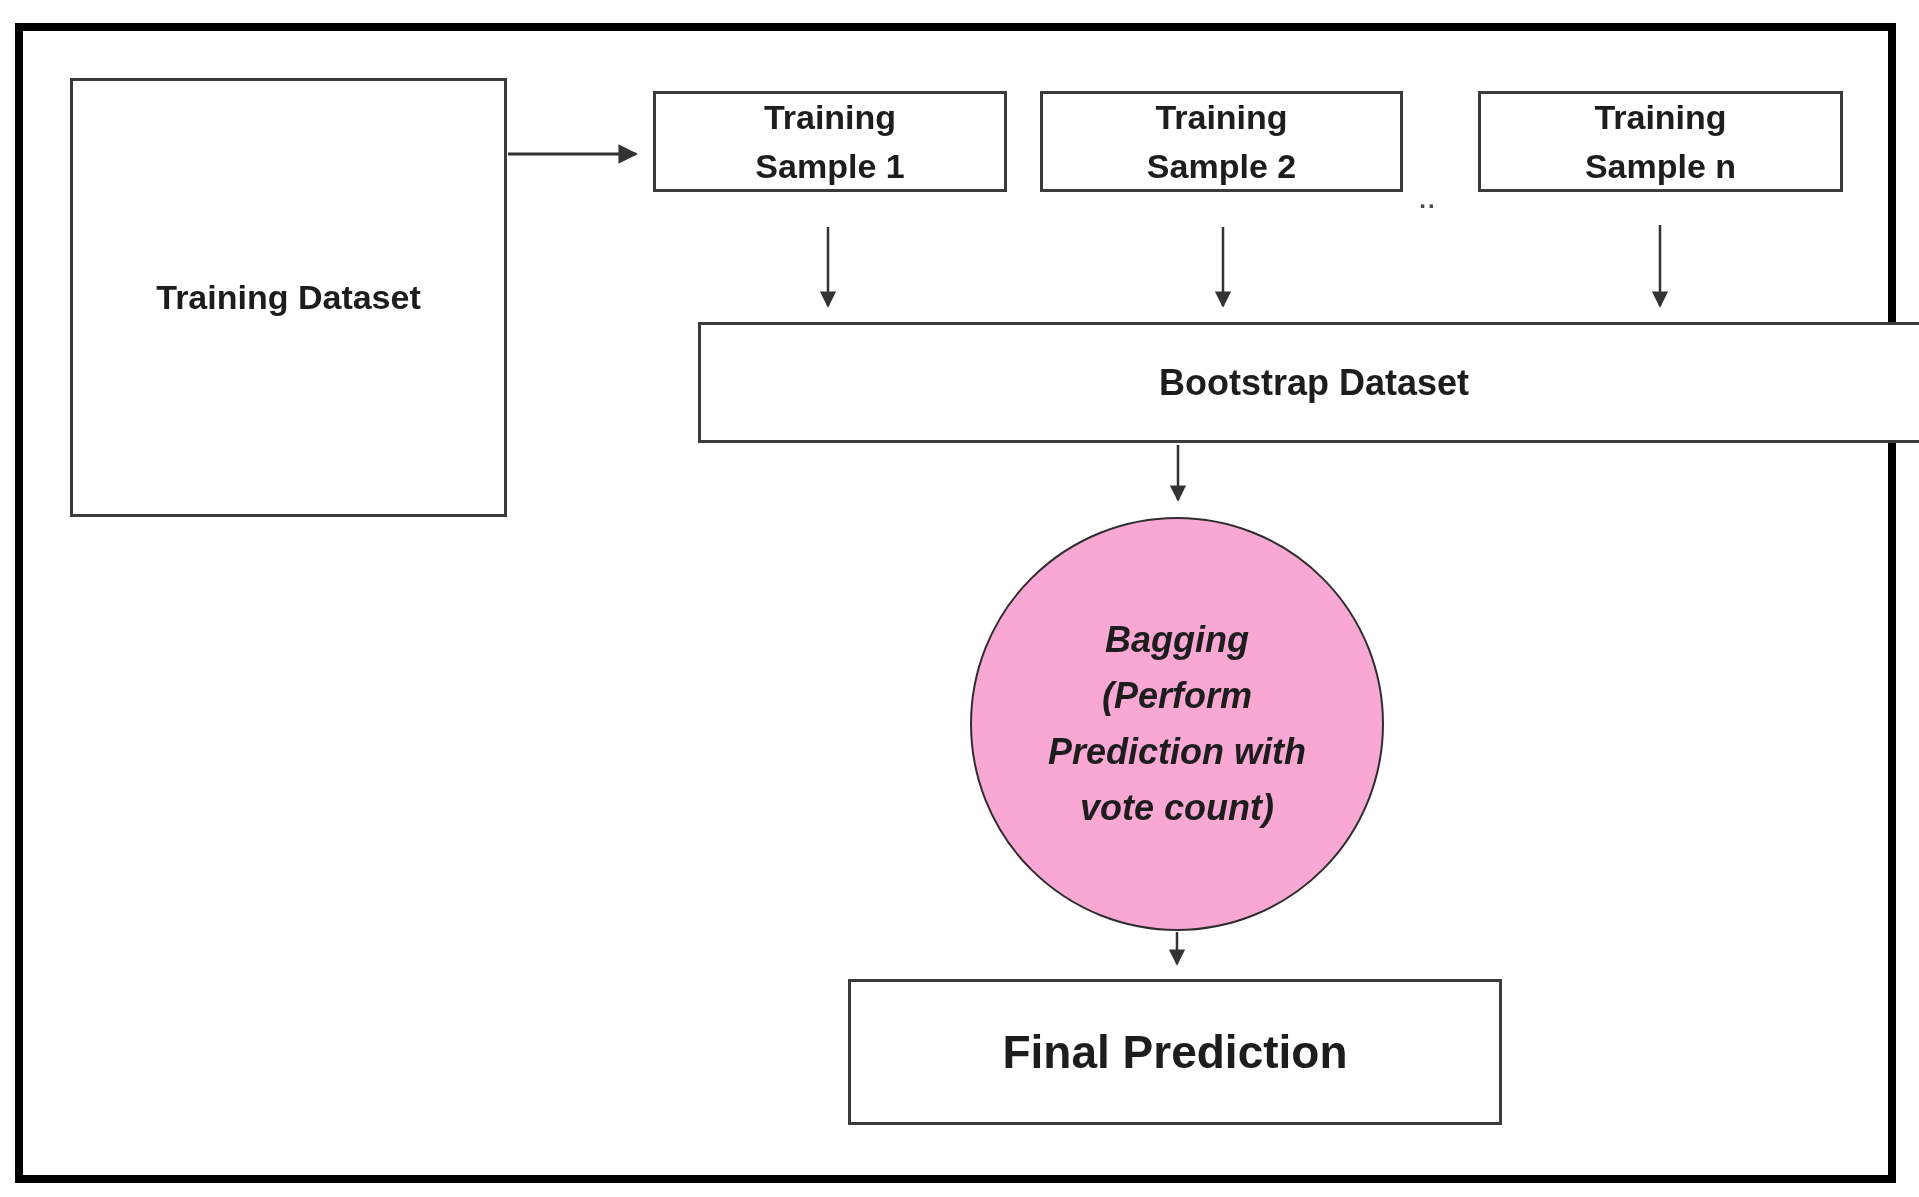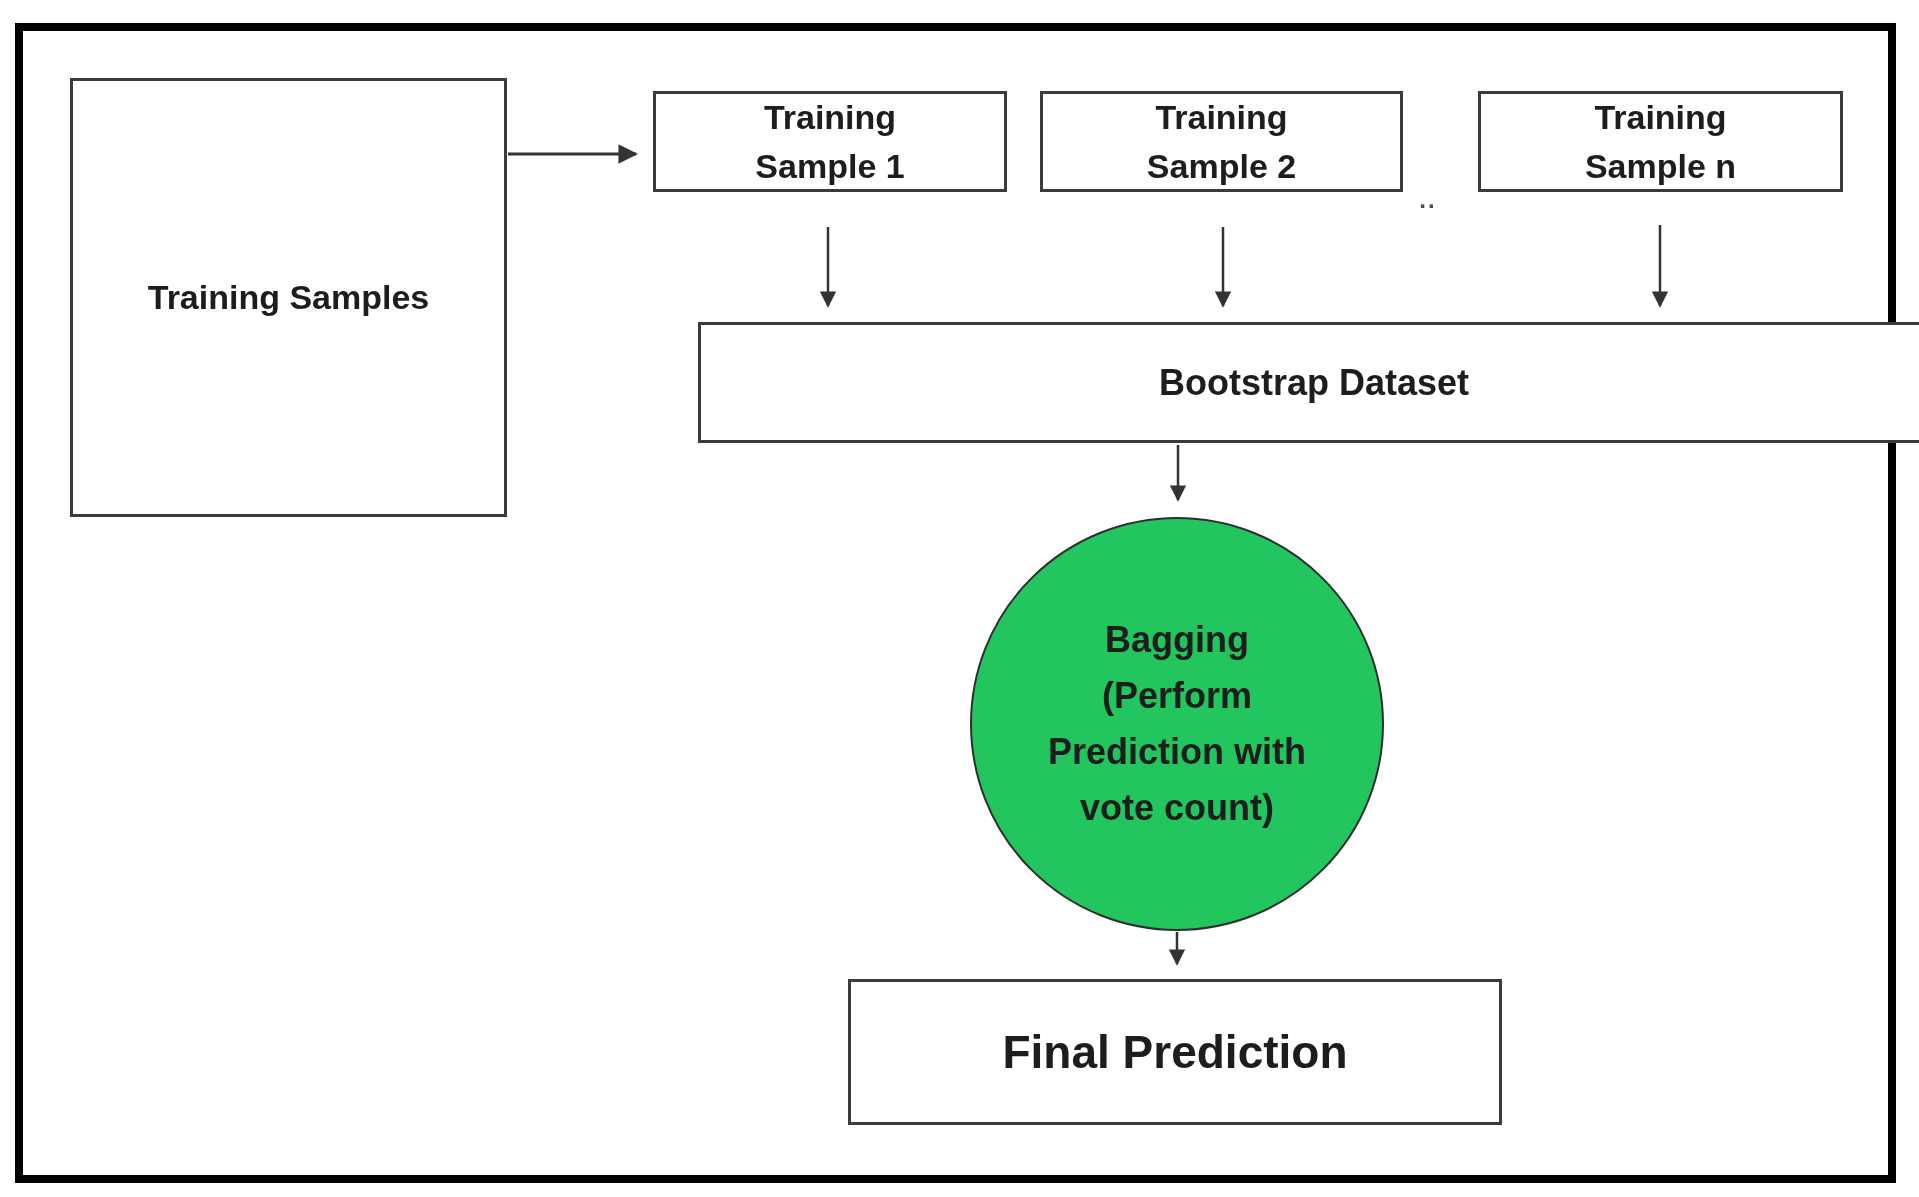--- a/index.html
+++ b/index.html
@@ -67,25 +67,26 @@
 
   .bagging-circle {
     position: absolute;
     left: 970px;
     top: 517px;
     width: 414px;
     height: 414px;
     border: 2px solid #2e2e2e;
     border-radius: 50%;
     box-sizing: border-box;
-    background: #22c55e;
+    background: #f9a8d4;
     display: flex;
     align-items: center;
     justify-content: center;
     text-align: center;
+    font-style: italic;
   }
   .bagging-circle .node-label { font-size: 36px; line-height: 56px; }
 
   .final-box { left: 848px; top: 979px; width: 654px; height: 146px; }
   .final-box .node-label { font-size: 46px; }
 
   .arrow-layer {
     position: absolute;
     left: 0;
     top: 0;
@@ -113,21 +114,21 @@
     </defs>
     <line class="arrow-line" x1="508" y1="154" x2="636" y2="154" stroke-width="3" marker-end="url(#arrowhead)"></line>
     <line class="arrow-line" x1="828" y1="227" x2="828" y2="306" stroke-width="2.5" marker-end="url(#arrowhead)"></line>
     <line class="arrow-line" x1="1223" y1="227" x2="1223" y2="306" stroke-width="2.5" marker-end="url(#arrowhead)"></line>
     <line class="arrow-line" x1="1660" y1="225" x2="1660" y2="306" stroke-width="2.5" marker-end="url(#arrowhead)"></line>
     <line class="arrow-line" x1="1178" y1="445" x2="1178" y2="500" stroke-width="2.5" marker-end="url(#arrowhead)"></line>
     <line class="arrow-line" x1="1177" y1="932" x2="1177" y2="964" stroke-width="2.5" marker-end="url(#arrowhead)"></line>
   </svg>
 
   <div class="node training-samples-box">
-    <div class="node-label">Training Samples</div>
+    <div class="node-label">Training Dataset</div>
   </div>
 
   <div class="node sample-box sample-1-box">
     <div class="node-label">Training
 Sample 1</div>
   </div>
 
   <div class="node sample-box sample-2-box">
     <div class="node-label">Training
 Sample 2</div>

